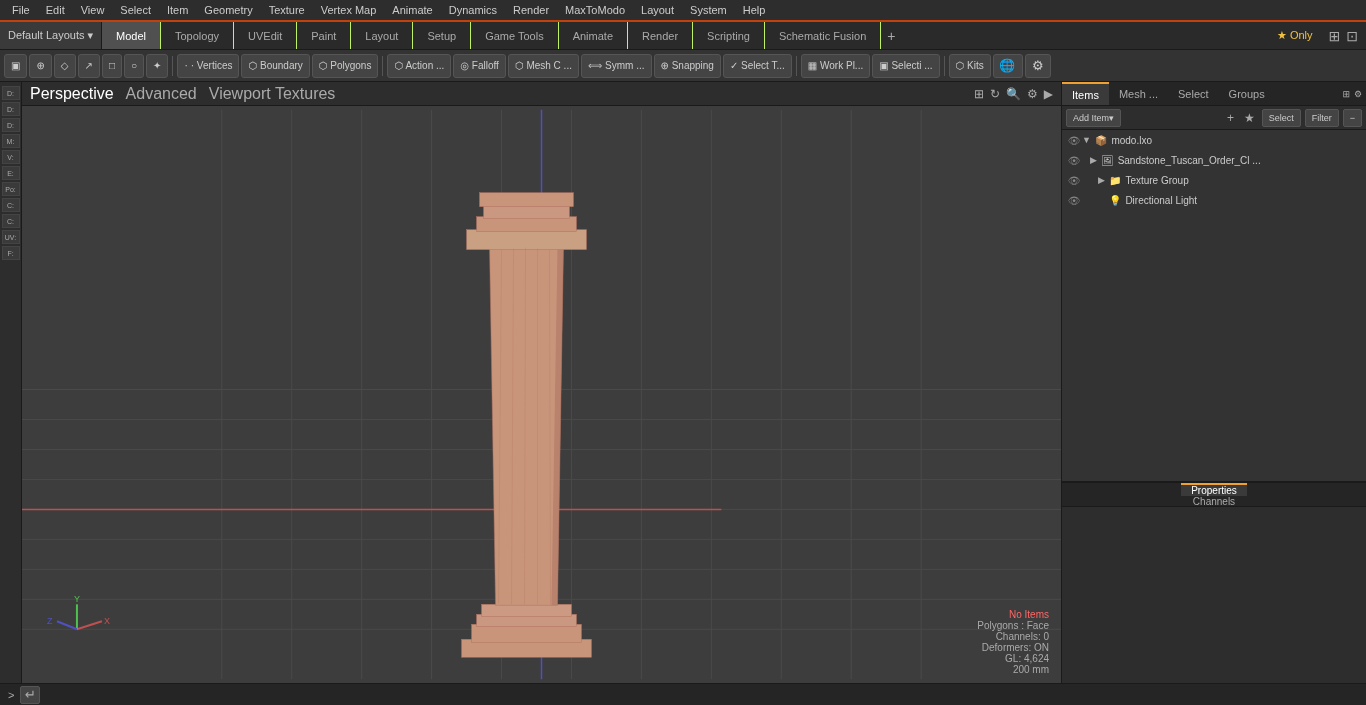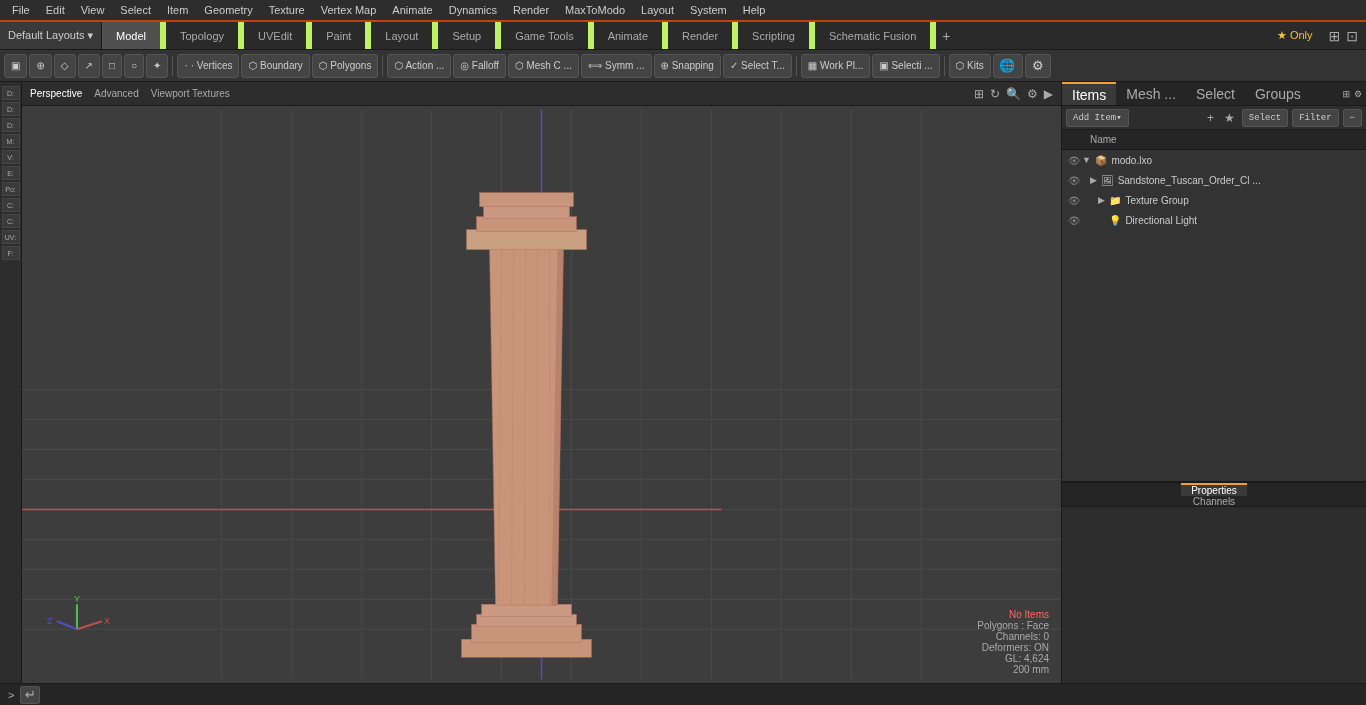--- a/index.html
+++ b/index.html
@@ -6,41 +6,41 @@
     body { background: #3a3a3a; color: #cccccc; font-family: Arial, sans-serif; font-size: 11px; width: 1366px; height: 705px; overflow: hidden; }
 
     
     #menubar { display: flex; align-items: center; background: #2d2d2d; height: 22px; padding: 0 4px; border-bottom: 2px solid #c2410c; }
     #menubar span { padding: 0 8px; color: #cccccc; cursor: pointer; font-size: 11px; }
 
     
     #layoutbar { display: flex; align-items: center; background: #2a2a2a; height: 28px; border-bottom: 1px solid #1a1a1a; }
     #layoutbar .default-layouts { padding: 0 8px; color: #cccccc; font-size: 11px; background: #3a3a3a; height: 100%; display: flex; align-items: center; border-right: 1px solid #1a1a1a; }
     #layoutbar .tabs { display: flex; align-items: center; flex: 1; height: 100%; }
-    #layoutbar .tab { padding: 0 14px; color: #aaaaaa; font-size: 11px; height: 100%; display: flex; align-items: center; cursor: pointer; border-right: 6px solid #bef264; }
+    #layoutbar .tab { padding: 0 14px; color: #aaaaaa; font-size: 11px; height: 100%; display: flex; align-items: center; cursor: pointer; border-right: 1px solid #bef264; }
     #layoutbar .tab.active { background: #505050; color: #ffffff; }
     #layoutbar .star-only { color: #f0c040; font-size: 11px; padding: 0 8px; }
     #layoutbar .plus-btn { color: #aaaaaa; padding: 0 6px; font-size: 14px; cursor: pointer; }
 
     
     #toolbar { display: flex; align-items: center; background: #333333; height: 32px; border-bottom: 1px solid #1a1a1a; padding: 0 4px; gap: 2px; flex-wrap: nowrap; overflow: hidden; }
     .tb-btn { background: #444444; border: 1px solid #555; border-radius: 3px; color: #cccccc; font-size: 10px; padding: 2px 6px; cursor: pointer; display: flex; align-items: center; gap: 3px; height: 24px; white-space: nowrap; }
     .tb-sep { width: 1px; background: #555; height: 20px; margin: 0 2px; }
 
     
     #main { display: flex; height: calc(705px - 22px - 28px - 32px - 22px); }
 
     
     #left-strip { width: 22px; background: #2d2d2d; border-right: 1px solid #1a1a1a; display: flex; flex-direction: column; align-items: center; padding: 4px 0; gap: 2px; overflow: hidden; }
     .left-item { width: 18px; height: 14px; background: #3a3a3a; border: 1px solid #444; font-size: 7px; display: flex; align-items: center; justify-content: center; cursor: pointer; color: #aaa; }
 
     
     #viewport-container { flex: 1; display: flex; flex-direction: column; }
     #viewport-header { display: flex; align-items: center; background: #2d2d2d; height: 24px; border-bottom: 1px solid #1a1a1a; padding: 0 8px; gap: 12px; }
-    #viewport-header .vp-tab { color: #aaaaaa; font-size: 10px; cursor: pointer; }
+    #viewport-header .vp-tab { color: #aaaaaa; font-size: 16px; cursor: pointer; }
     #viewport-header .vp-tab.active { color: #ffffff; }
     #viewport-header .vp-controls { margin-left: auto; display: flex; gap: 6px; }
     #viewport-header .vp-ctrl-btn { color: #aaa; font-size: 12px; cursor: pointer; }
 
     #viewport { flex: 1; position: relative; background: #3d3d3d; overflow: hidden; }
     #viewport-svg { position: absolute; top: 0; left: 0; width: 100%; height: 100%; }
 
     
     #viewport-status { position: absolute; bottom: 8px; right: 12px; text-align: right; font-size: 10px; color: #aaaaaa; }
     #no-items { color: #ff6666; }
@@ -51,27 +51,27 @@
     #statusbar .command-area { display: flex; align-items: center; }
     #statusbar .cmd-arrow { color: #aaaaaa; padding-right: 4px; }
     #statusbar input { background: #1e1e1e; border: 1px solid #444; color: #cccccc; font-size: 10px; width: 260px; height: 16px; padding: 0 4px; }
 
     
     #right-panel { width: 305px; background: #2d2d2d; border-left: 1px solid #1a1a1a; display: flex; flex-direction: column; }
 
     
     #items-panel { flex: 1; display: flex; flex-direction: column; border-bottom: 2px solid #1a1a1a; }
     #items-tabs { display: flex; align-items: center; background: #252525; height: 24px; border-bottom: 1px solid #1a1a1a; }
-    .items-tab { padding: 0 10px; font-size: 14px; color: #aaa; height: 100%; display: flex; align-items: center; cursor: pointer; }
+    .items-tab { padding: 0 10px; font-size: 11px; color: #aaa; height: 100%; display: flex; align-items: center; cursor: pointer; }
     .items-tab.active { background: #3a3a3a; color: #fff; border-top: 2px solid #f0a030; }
     .items-tab-extra { margin-left: auto; display: flex; gap: 4px; padding: 0 4px; }
     .items-tab-btn { font-size: 9px; color: #aaa; cursor: pointer; }
 
     #items-toolbar { display: flex; align-items: center; background: #2d2d2d; height: 24px; padding: 0 4px; gap: 4px; border-bottom: 1px solid #1a1a1a; }
-    .items-tb-btn { background: #444; border: 1px solid #555; border-radius: 2px; color: #ccc; font-size: 9px; padding: 1px 6px; cursor: pointer; height: 18px; display: flex; align-items: center; font-family: Liberation Mono, monospace; }
+    .items-tb-btn { background: #444; border: 1px solid #555; border-radius: 2px; color: #ccc; font-size: 9px; padding: 1px 6px; cursor: pointer; height: 18px; display: flex; align-items: center; }
 
     #items-col-header { display: flex; align-items: center; background: #252525; height: 20px; border-bottom: 1px solid #1a1a1a; padding: 0 4px; }
     #items-col-header span { font-size: 10px; color: #aaaaaa; padding-left: 24px; }
 
     #items-list { flex: 1; overflow-y: auto; background: #333333; }
     .items-row { display: flex; align-items: center; height: 20px; padding: 0 4px; cursor: pointer; }
     .items-row .vis-icon { width: 16px; height: 16px; color: #888; display: flex; align-items: center; justify-content: center; font-size: 10px; cursor: pointer; }
     .items-row .item-indent { display: flex; align-items: center; flex: 1; }
     .items-row .item-icon { margin-right: 4px; font-size: 10px; }
     .items-row .item-label { font-size: 10px; color: #cccccc; white-space: nowrap; overflow: hidden; text-overflow: ellipsis; }
@@ -298,23 +298,20 @@
           <span> ▾</span>
         </button>
         <span style="flex:1"></span>
         <span class="items-tab-btn" style="font-size:12px;color:#aaa;padding:0 3px;">+</span>
         <span class="items-tab-btn" style="font-size:12px;color:#aaa;padding:0 3px;">★</span>
         <button class="items-tb-btn">Select</button>
         <button class="items-tb-btn">Filter</button>
         <button class="items-tb-btn">−</button>
       </div>
 
-      <div id="items-col-header">
-        <span>Name</span>
-      </div>
 
       <div id="items-list">
 
         <div class="items-row">
           <span class="vis-icon">👁</span>
           <div class="item-indent">
             <span style="margin-right:4px;font-size:9px;color:#aaa;">▼</span>
             <span class="item-icon">📦</span>
             <span class="item-label">modo.lxo</span>
           </div>

